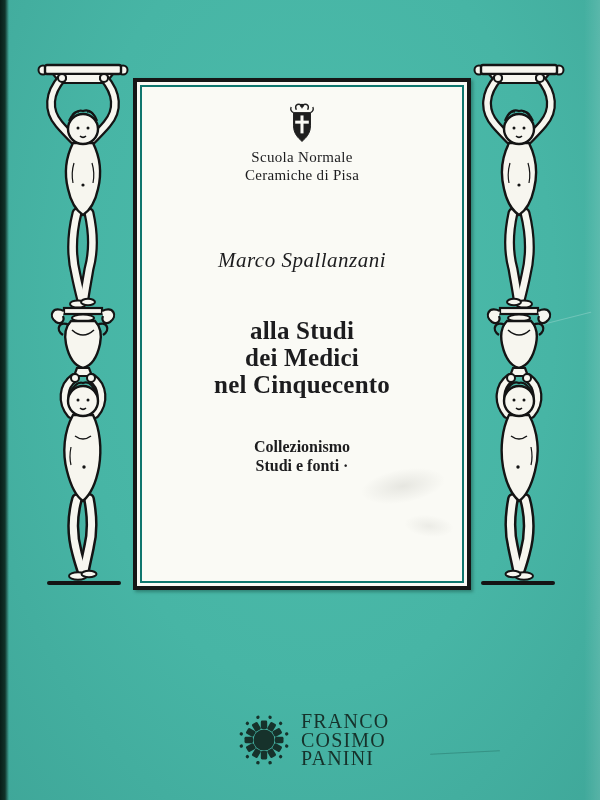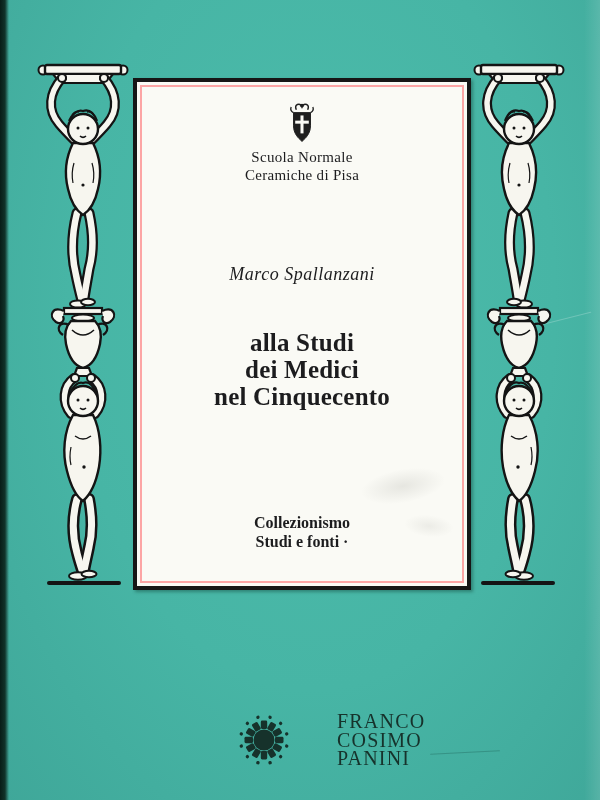--- a/index.html
+++ b/index.html
@@ -22,42 +22,42 @@
   .ornament{position:absolute;top:62px;width:104px;height:526px;}
   .ornament.left{left:31px;}
   .ornament.right{right:29px;transform:scaleX(-1);}
   .panel{
     position:absolute;left:133px;top:78px;width:338px;height:512px;
     background:#fafaf5;border:4px solid #161616;box-sizing:border-box;
     box-shadow:2px 2px 3px rgba(0,40,30,0.35);
   }
   .panel-inner{
     position:absolute;left:3px;top:3px;right:3px;bottom:3px;
-    border:2px solid #fca5a5;text-align:center;color:#1c1c1e;
+    border:2px solid #0f766e;text-align:center;color:#1c1c1e;
   }
   .crest{display:block;margin:14px auto 4px auto;width:34px;height:44px;}
   .institution{font-size:15px;line-height:17.5px;letter-spacing:0.3px;}
-  .author{margin-top:80px;font-style:italic;font-size:18px;letter-spacing:0.5px;}
+  .author{margin-top:64px;font-style:italic;font-size:21px;letter-spacing:0.5px;}
   .title{margin-top:44px;font-weight:bold;font-size:25px;line-height:27px;letter-spacing:0.2px;}
-  .series{margin-top:104px;font-weight:bold;font-size:16px;line-height:18.5px;}
+  .series{margin-top:40px;font-weight:bold;font-size:16px;line-height:18.5px;}
   .smudge{
     position:absolute;left:218px;top:382px;width:86px;height:34px;transform:rotate(-10deg);
     background:radial-gradient(ellipse at 50% 50%, rgba(110,110,100,0.14), rgba(110,110,100,0) 70%);
   }
   .smudge2{
     position:absolute;left:262px;top:428px;width:50px;height:22px;transform:rotate(6deg);
     background:radial-gradient(ellipse at 50% 50%, rgba(110,110,100,0.10), rgba(110,110,100,0) 70%);
   }
   .publisher{
     position:absolute;left:236px;top:712px;display:flex;align-items:center;gap:9px;
   }
   .rosette{width:56px;height:56px;flex:0 0 auto;}
   .pub-text{
     color:#16322b;font-size:20px;line-height:18.5px;letter-spacing:1.2px;
-    text-align:left;font-weight:normal;margin-left:36px;
+    text-align:left;font-weight:normal;
   }
   svg .ink{stroke:#141414;}
   svg .paper{fill:#f7f6ef;}
 </style>
 </head>
 <body>
 
 <svg width="0" height="0" style="position:absolute" aria-hidden="true">
   <defs>
     <g id="putto-column">

